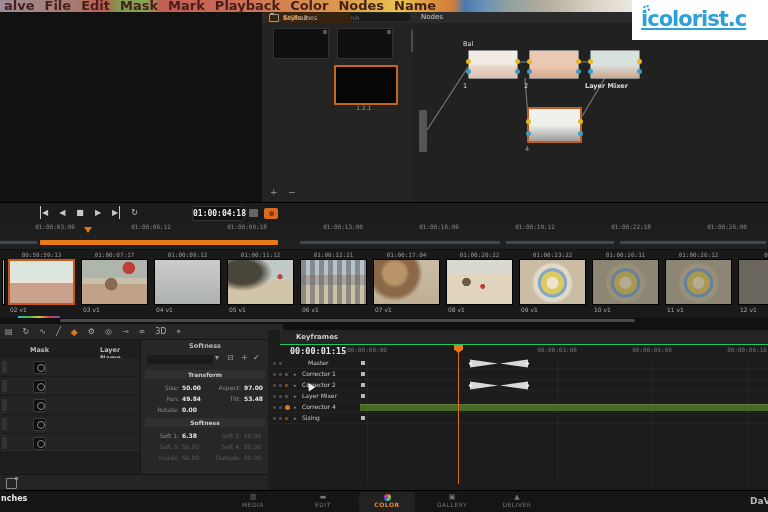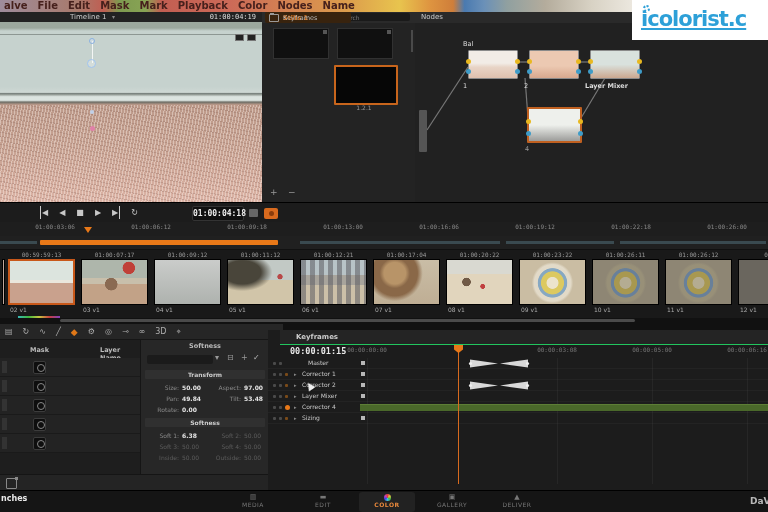--- a/index.html
+++ b/index.html
@@ -5,21 +5,21 @@
   html,body{margin:0;padding:0;background:#000;}
   #stage{position:relative;width:768px;height:512px;overflow:hidden;background:#111;
     font-family:"DejaVu Sans","Liberation Sans",sans-serif;color:#ccc;-webkit-font-smoothing:antialiased;}
   .abs{position:absolute;}
   .tc{font-family:"DejaVu Sans Mono","Liberation Mono",monospace;}
 
   
   #menubar{left:0;top:0;width:768px;height:12px;
     background:linear-gradient(90deg,#9e8c9c 0,#a87a6c 10%,#c05e52 13.5%,#7e9a50 15.5%,#88a454 19%,#c25e52 21%,#cc6a58 30%,#dc9c4c 45%,#e8c44e 52%,#de9440 56%,#cf7e3a 59%,#4a7ab0 60.5%,#6a90b8 63%,#90a0a0 66%,#b4ac9c 71%,#d8d2c4 77%,#eeeae2 83%,#f2eee6 100%);
     display:flex;align-items:center;gap:10px;padding-left:4px;box-sizing:border-box;}
-  .menu-item{font-size:10px;font-weight:bold;color:#46201c;line-height:12px;white-space:nowrap;}
+  .menu-item{font-size:13px;font-weight:bold;color:#46201c;line-height:12px;white-space:nowrap;}
 
   
   #logo-box{right:0;top:0;width:136px;height:40px;background:#fff;z-index:40;overflow:hidden;}
   #logo-text{position:absolute;left:9px;top:7px;font-size:21px;font-weight:bold;color:#2da0d8;letter-spacing:-1px;white-space:nowrap;text-decoration:underline;}
   #logo-gear{position:absolute;left:11px;top:5px;width:7px;height:7px;border:2px dotted #2da0d8;border-radius:50%;box-sizing:border-box;background:#fff;}
 
   
   #viewer{left:0;top:12px;width:262px;height:190px;background:#181818;border-right:1px solid #000;}
   #viewer-header{position:absolute;left:0;top:0;width:100%;height:10px;background:#222;}
   #timeline-name{position:absolute;left:70px;top:1px;font-size:7px;color:#ccc;}
@@ -216,39 +216,20 @@
       <span class="menu-item i-1">File</span>
       <span class="menu-item i-2">Edit</span>
       <span class="menu-item i-3">Mask</span>
       <span class="menu-item i-4">Mark</span>
       <span class="menu-item i-5">Playback</span>
       <span class="menu-item i-6">Color</span>
       <span class="menu-item i-7">Nodes</span>
       <span class="menu-item i-8">Name</span>
     </div>
 
-  <div id="viewer" class="abs">
-    <div id="viewer-header">
-      <span id="timeline-name">Timeline 1</span>
-      <span id="timeline-dd">▾</span>
-      <span id="viewer-tc" class="tc">01:00:04:19</span>
-    </div>
-    <div id="viewer-image">
-      <div id="sand-noise"></div>
-      <div class="h-line" style="top:12px"></div>
-      <div class="h-line" style="top:71px"></div>
-      <div id="pw-line"></div>
-      <div id="pw-top" class="pw-dot"></div>
-      <div id="pw-main" class="pw-dot"></div>
-      <div id="pw-small" class="pw-dot"></div>
-      <div id="pw-pink" class="pw-dot"></div>
-      <div class="viewer-corner-icon" style="right:18px"></div>
-      <div class="viewer-corner-icon" style="right:6px"></div>
-    </div>
-  </div>
 
   <div id="gallery" class="abs">
     <div id="gallery-header">
       <span id="gallery-title">Gallery</span>
       <div id="gallery-search">
         <span id="search-glyph"></span>
         <span id="search-text">Search</span>
       </div>
     </div>
     <div id="gal-slot-1" class="gal-slot">

